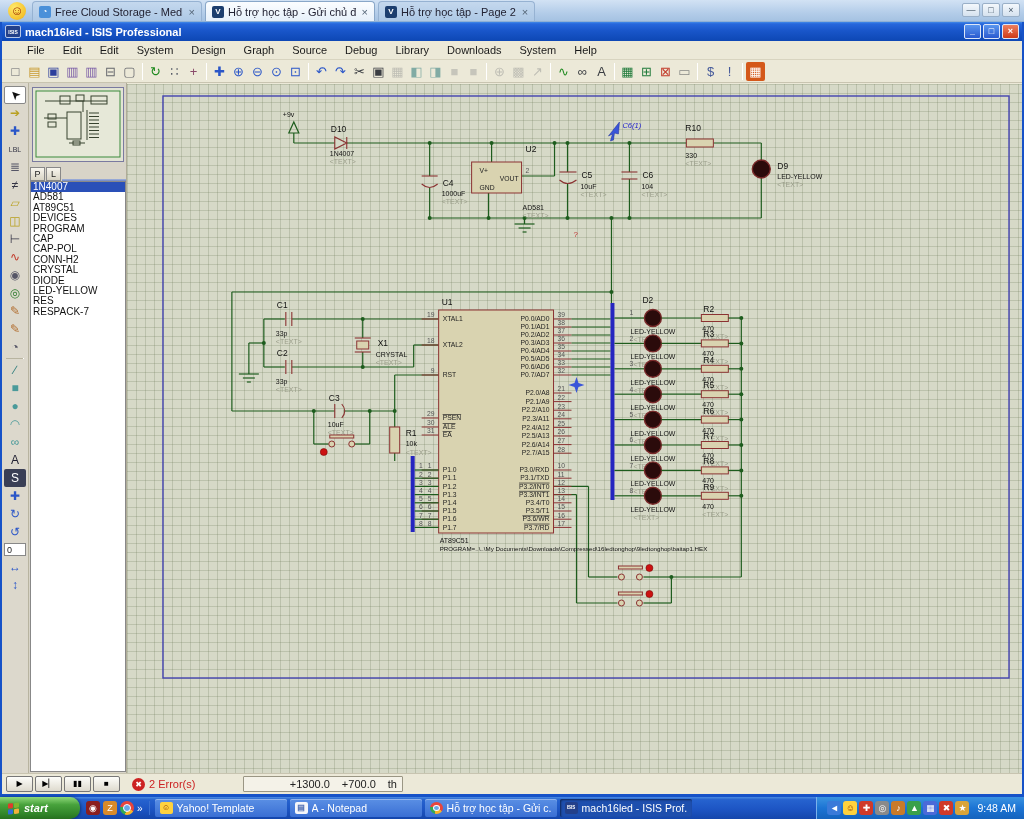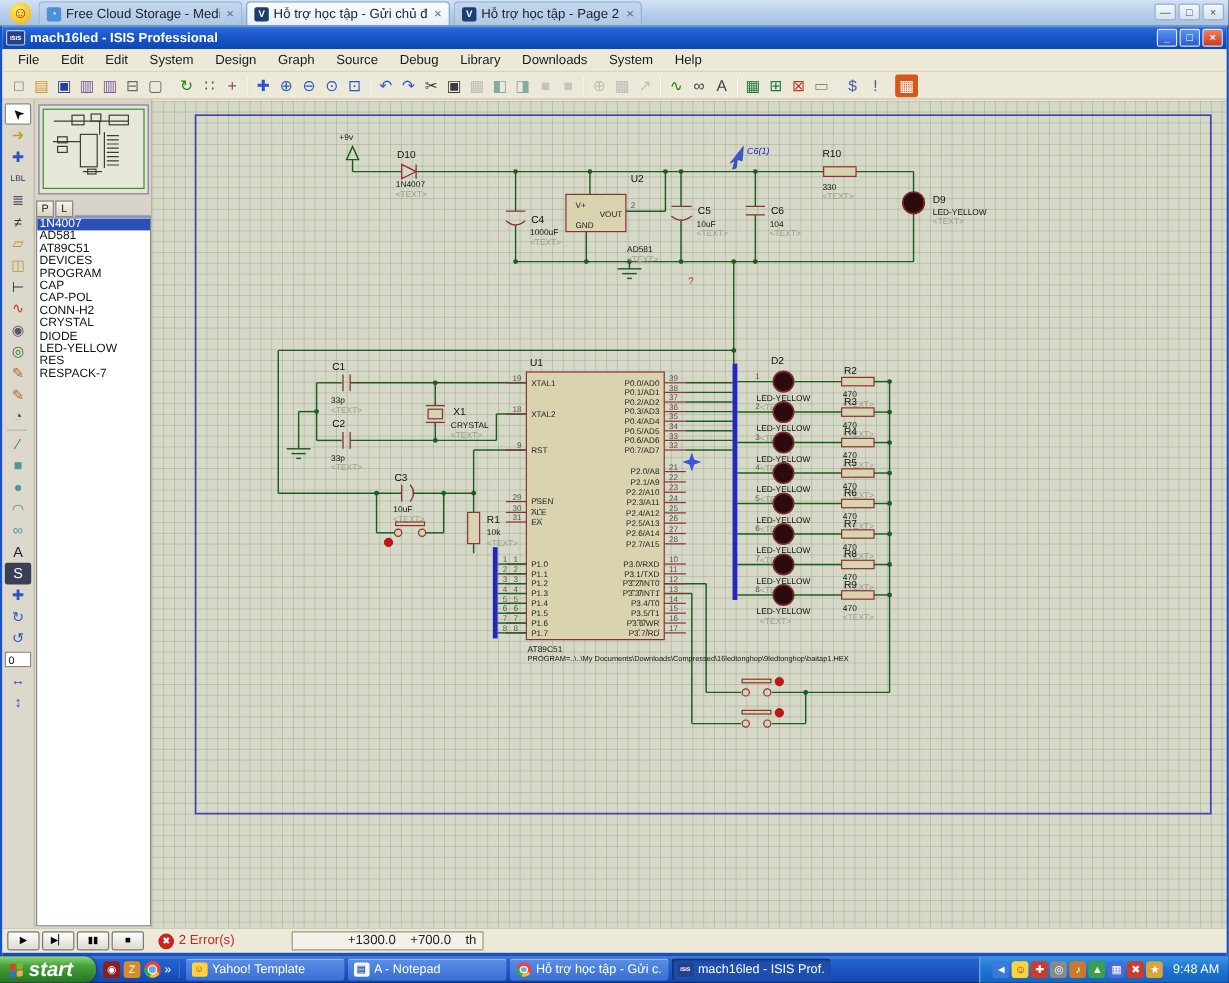--- a/index.html
+++ b/index.html
@@ -32,21 +32,21 @@
   #titlebar { height:19px; display:flex; align-items:center; padding:0 3px;
     background:linear-gradient(180deg,#418ae8 0%,#2767dc 10%,#1956ca 45%,#0e48b6 95%);
     color:#fff; font-weight:bold; font-size:11px; }
   .isis-ico { width:16px; height:13px; background:#23408a; border:1px solid #b8c8e8; border-radius:2px;
     color:#fff; font-size:5px; font-weight:bold; line-height:12px; text-align:center; margin-right:4px; flex:none;}
   #titlebar .wbtns { margin-left:auto; display:flex; gap:2px; }
   #titlebar .xb { width:17px; height:15px; border:1px solid #dce6f8; border-radius:2px; color:#fff;
     background:linear-gradient(180deg,#5a96ee,#2a5ad0); font-size:9px; line-height:13px; text-align:center; }
   #titlebar .xb.close { background:linear-gradient(180deg,#ee8060,#cc3a18); }
   #menubar { height:19px; display:flex; align-items:center; background:#ece9d8;
-    border-bottom:1px solid #d8d4c0; font-size:11px; color:#1a1a1a; padding-left:4px;text-align:center; }
+    border-bottom:1px solid #d8d4c0; font-size:11px; color:#1a1a1a; padding-left:16px;text-align:center; }
   .menu-item { padding:2px 9px; }
   #toolbar { height:23px; display:flex; align-items:center; background:#ece9d8;
     border-bottom:1px solid #c8c4b0; padding-left:4px; }
   .tbi { width:19px; height:19px; display:inline-flex; align-items:center; justify-content:center;
     border-radius:2px; }
   .tbi .g { font-size:13px; line-height:19px; }
   .tbi.dim { opacity:.55; }
   .sep { width:1px; height:17px; background:#b8b4a0; border-right:1px solid #fff; margin:0 3px; display:inline-block; }
 
   
@@ -118,21 +118,21 @@
   #isis-bottom { position:absolute; left:0; right:0; bottom:0; height:3px; background:#1652c8; }
 
   
   #taskbar { position:absolute; left:0; top:797px; width:1024px; height:22px;
     background:linear-gradient(180deg,#4a8ae0 0%,#2663cf 12%,#1d55c4 55%,#1446ab 100%); display:flex; align-items:center; }
   #startbtn { height:22px; width:80px; border-radius:0 10px 10px 0;
     background:linear-gradient(180deg,#8ed87a 0%,#48a23c 35%,#2f8328 80%,#27701f 100%);
     display:flex; align-items:center; gap:4px; padding-left:8px; box-shadow:1px 0 3px rgba(0,0,0,.4); }
   #startbtn .flag { width:12px; height:11px; display:grid; grid-template-columns:5px 5px; grid-template-rows:5px 5px; gap:1px; transform:skewY(-6deg); }
   #startbtn .flag i { border-radius:1px; }
-  #startbtn span.lbl { color:#fff; font-size:17px; font-weight:bold; font-style:italic; }
+  #startbtn span.lbl { color:#fff; font-size:11px; font-weight:bold; font-style:italic; }
   #quick { display:flex; gap:3px; align-items:center; padding:0 6px; border-right:1px solid #3a6fd0; }
   .tri { width:14px; height:14px; border-radius:3px; font-size:9px; line-height:14px; text-align:center; display:inline-block; }
   #quick .chev { color:#fff; font-size:10px; }
   #tasks { display:flex; gap:3px; padding-left:5px; flex:1; }
   .task { width:132px; height:18px; border-radius:2px; background:linear-gradient(180deg,#5a8fe4,#3a6fd4);
     box-shadow:inset 0 1px 0 rgba(255,255,255,.35); display:flex; align-items:center; gap:4px; padding:0 5px; }
   .task.active { background:#1e4fae; box-shadow:inset 1px 1px 2px rgba(0,0,0,.5); }
   .task .ticon { width:13px; height:12px; border-radius:2px; font-size:8px; font-weight:bold; line-height:12px; text-align:center; flex:none; }
   .task .tlabel { color:#fff; font-size:10.5px; white-space:nowrap; overflow:hidden; }
   .task[data-name="task-isis"] .ticon { font-size:4.5px; }

